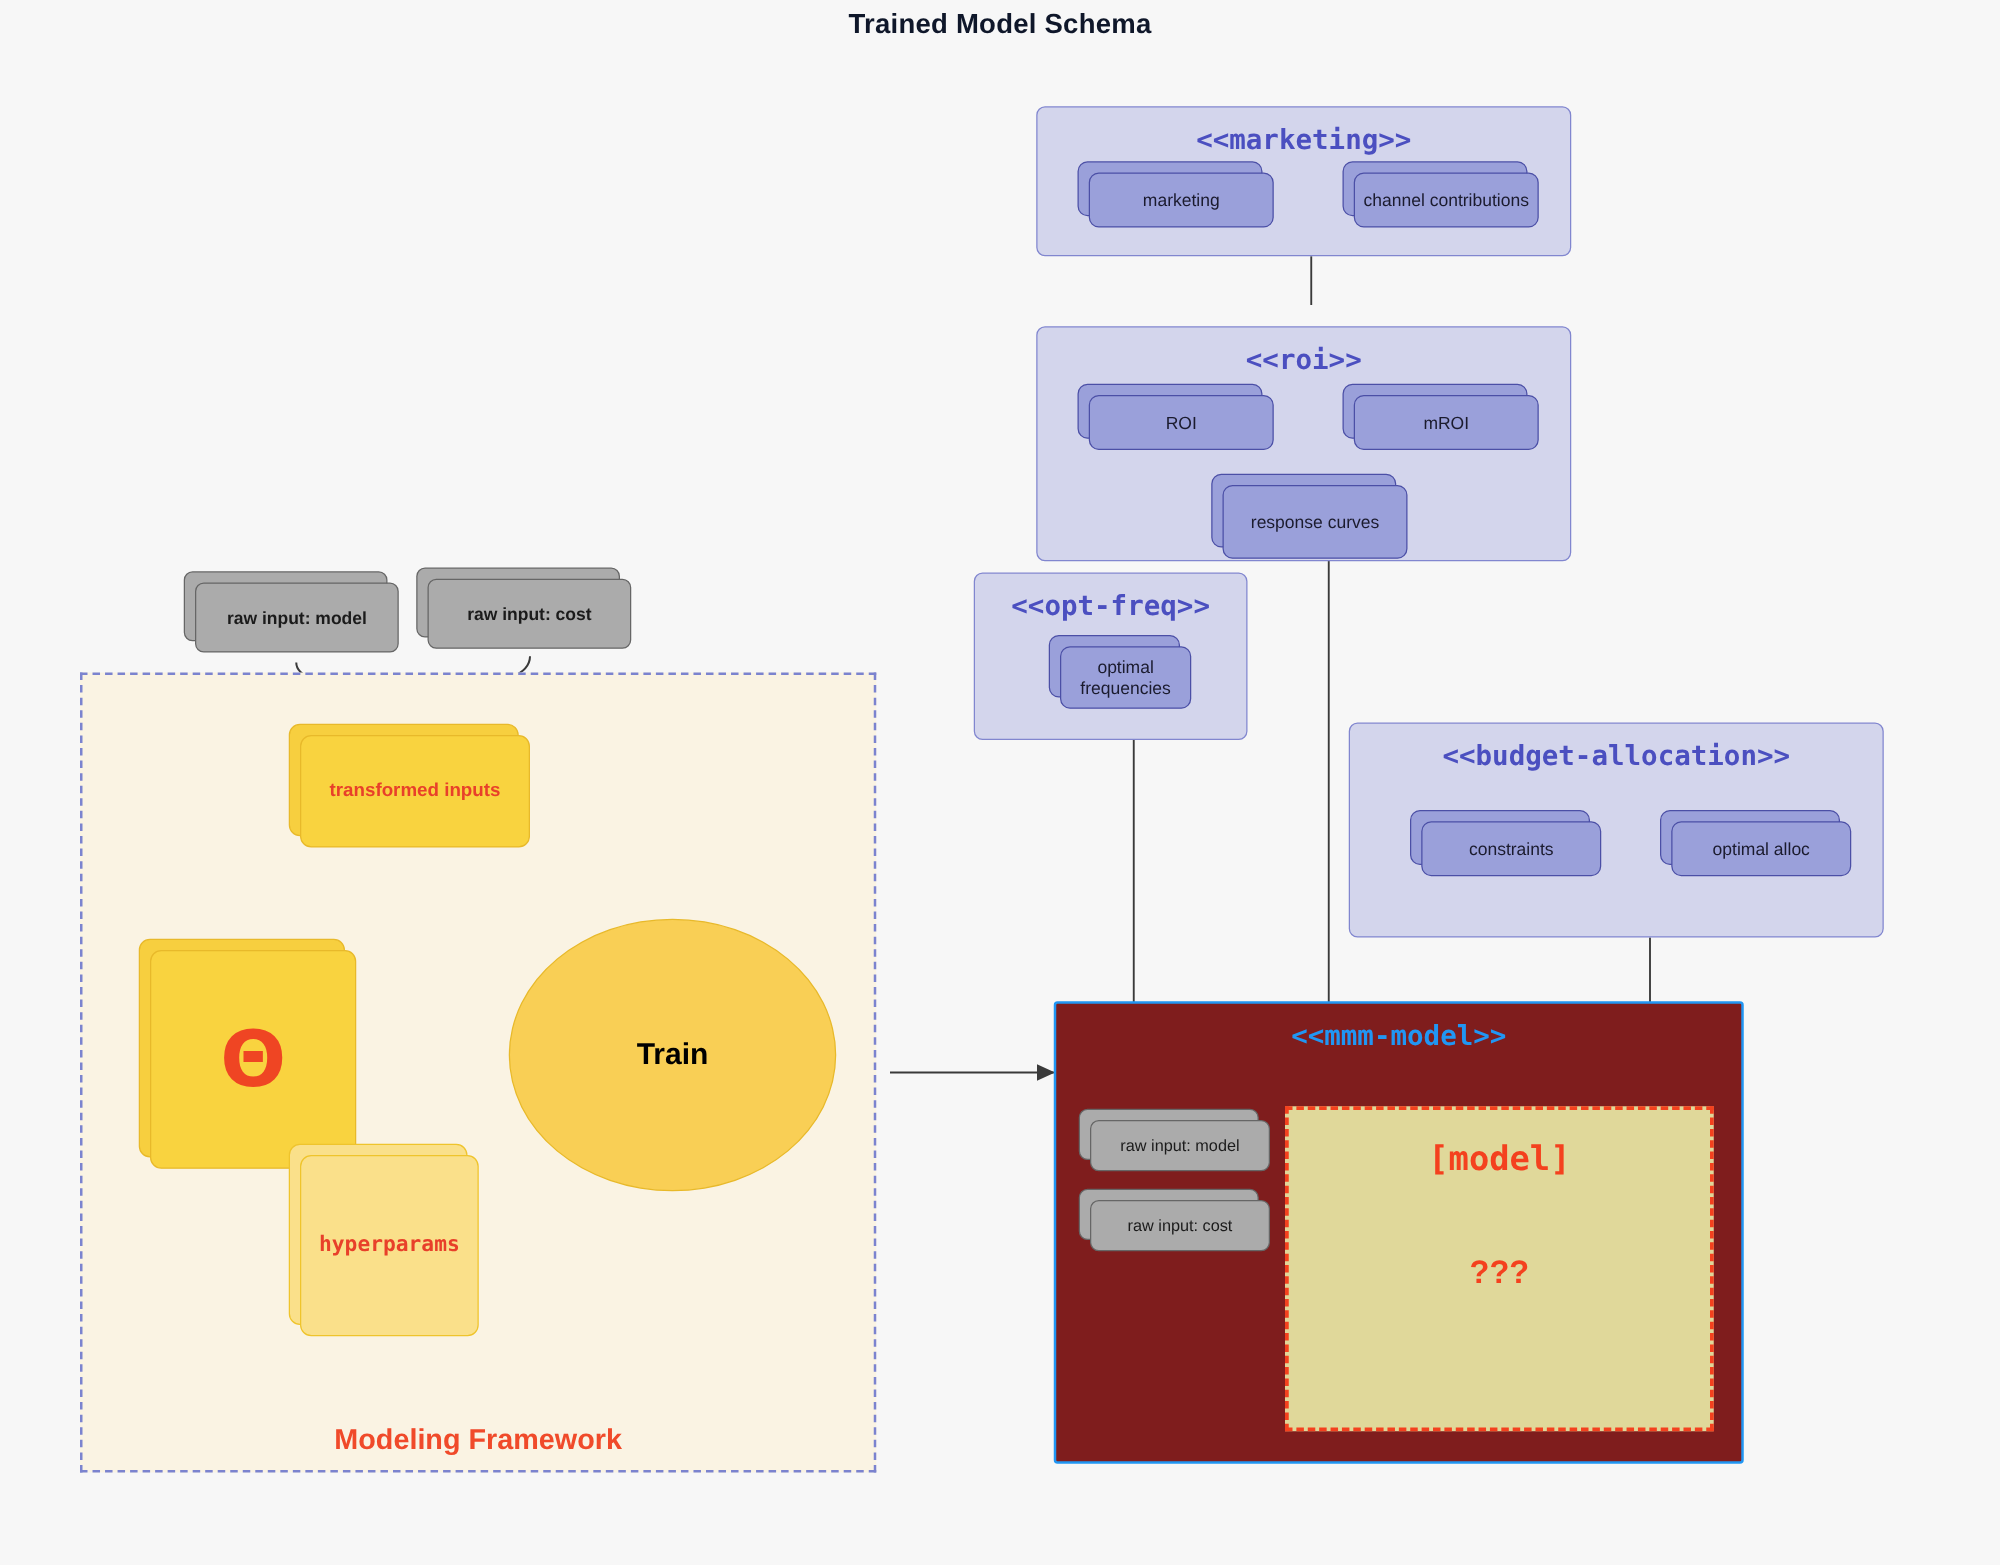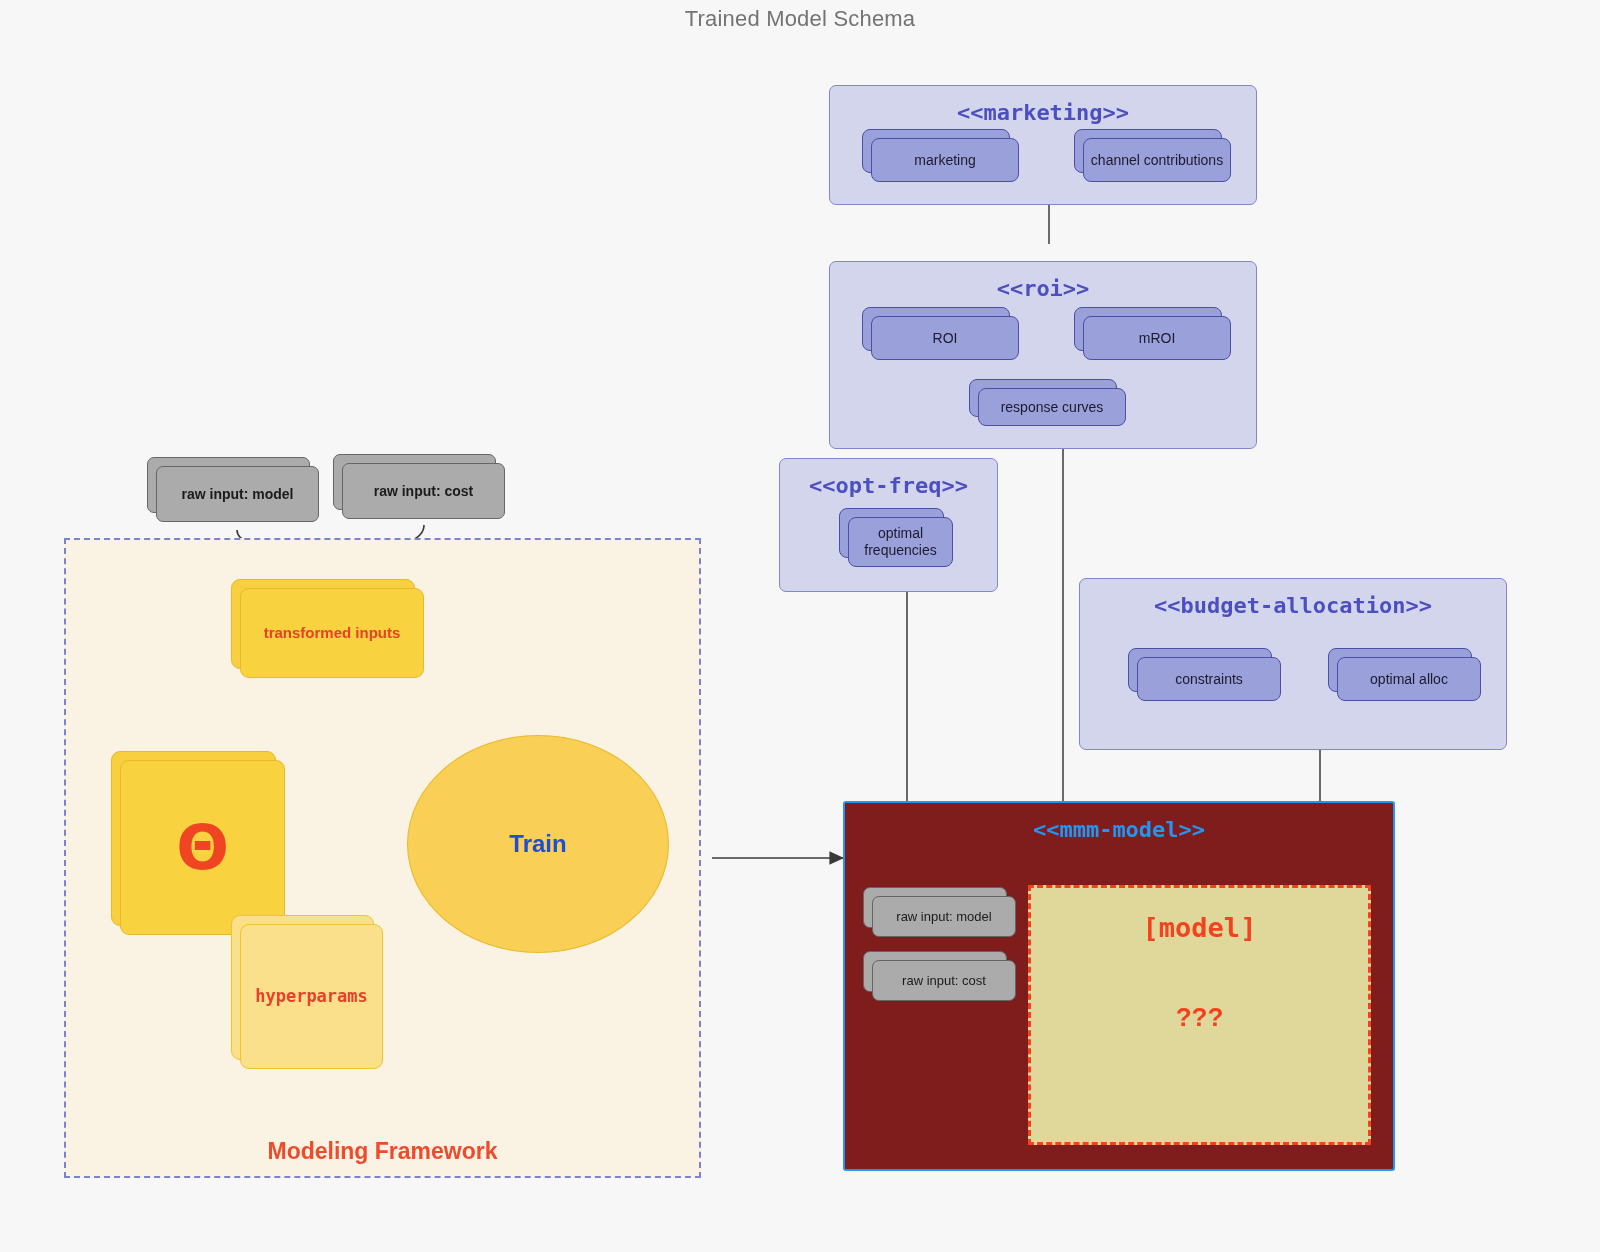--- a/index.html
+++ b/index.html
@@ -7,21 +7,21 @@
     width:1600px;height:1252px;
     background:#f7f7f7;
     font-family:"Liberation Sans", sans-serif;
     position:relative;
     overflow:hidden;
   }
   #svg-layer{position:absolute;left:0;top:0;width:1600px;height:1252px;pointer-events:none;}
 
   .page-title{
     position:absolute;left:0;top:6px;width:1600px;text-align:center;
-    font-size:22px;font-weight:normal;color:#737373;
+    font-size:22px;font-weight:bold;color:#0f172a;
     letter-spacing:0.2px;
   }
 
   
   .pkg{
     position:absolute;
     background:#d3d5ec;
     border:1.6px solid #8186cf;
     border-radius:7px;
     box-sizing:border-box;
@@ -85,21 +85,21 @@
     font-size:23px;font-weight:bold;color:#f04a2a;
   }
 
   
   .ellipse{
     position:absolute;
     background:#f9cf55;
     border:1.8px solid #e8b92a;
     border-radius:50%;
     display:flex;align-items:center;justify-content:center;
-    font-size:24px;font-weight:bold;color:#1d4ed8;
+    font-size:24px;font-weight:bold;color:#000000;
   }
 
   
   .model-region{
     position:absolute;
     background:#e0d89a;
     border:3px dashed #f4411e;
     box-sizing:border-box;
   }
   .model-region .m-title{
@@ -201,21 +201,21 @@
 <div class="pkg" style="left:829px;top:245px;width:428px;height:188px;margin-top:16px;">
   <div class="pkg-title">&lt;&lt;roi&gt;&gt;</div>
   <div class="node purple" style="left:41px;top:54px;width:148px;height:44px;">
     <div class="shadow"></div>
     <div class="face">ROI</div>
   </div>
   <div class="node purple" style="left:253px;top:54px;width:148px;height:44px;">
     <div class="shadow"></div>
     <div class="face">mROI</div>
   </div>
-  <div class="node purple" style="left:148px;top:126px;width:148px;height:38px;">
+  <div class="node purple" style="left:148px;top:126px;width:148px;height:59px;">
     <div class="shadow"></div>
     <div class="face">response curves</div>
   </div>
 </div>
 
 <div class="pkg" style="left:779px;top:458px;width:219px;height:134px;">
   <div class="pkg-title">&lt;&lt;opt-freq&gt;&gt;</div>
   <div class="node purple" style="left:68px;top:58px;width:105px;height:50px;">
     <div class="shadow"></div>
     <div class="face">optimal frequencies</div>

